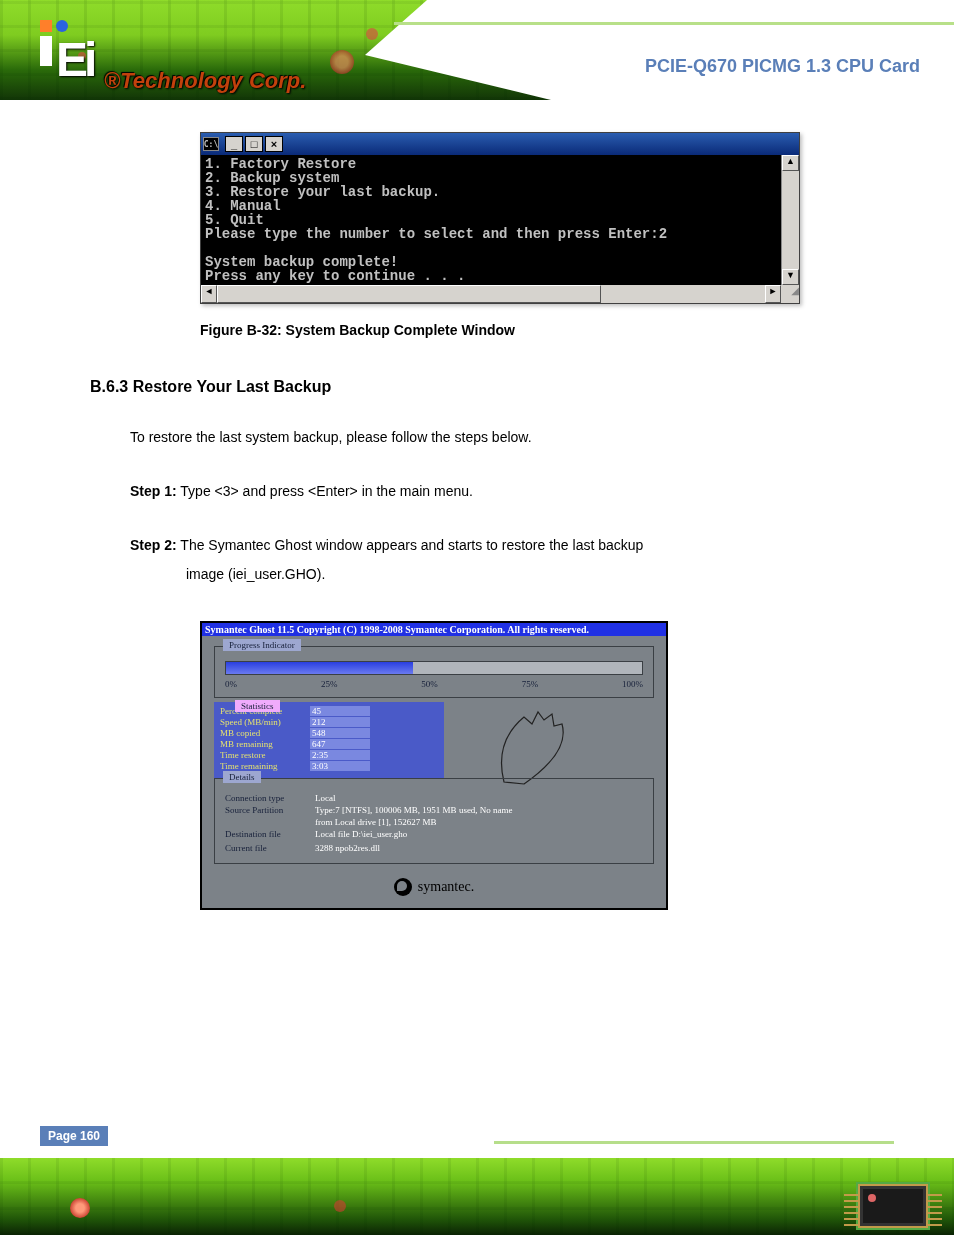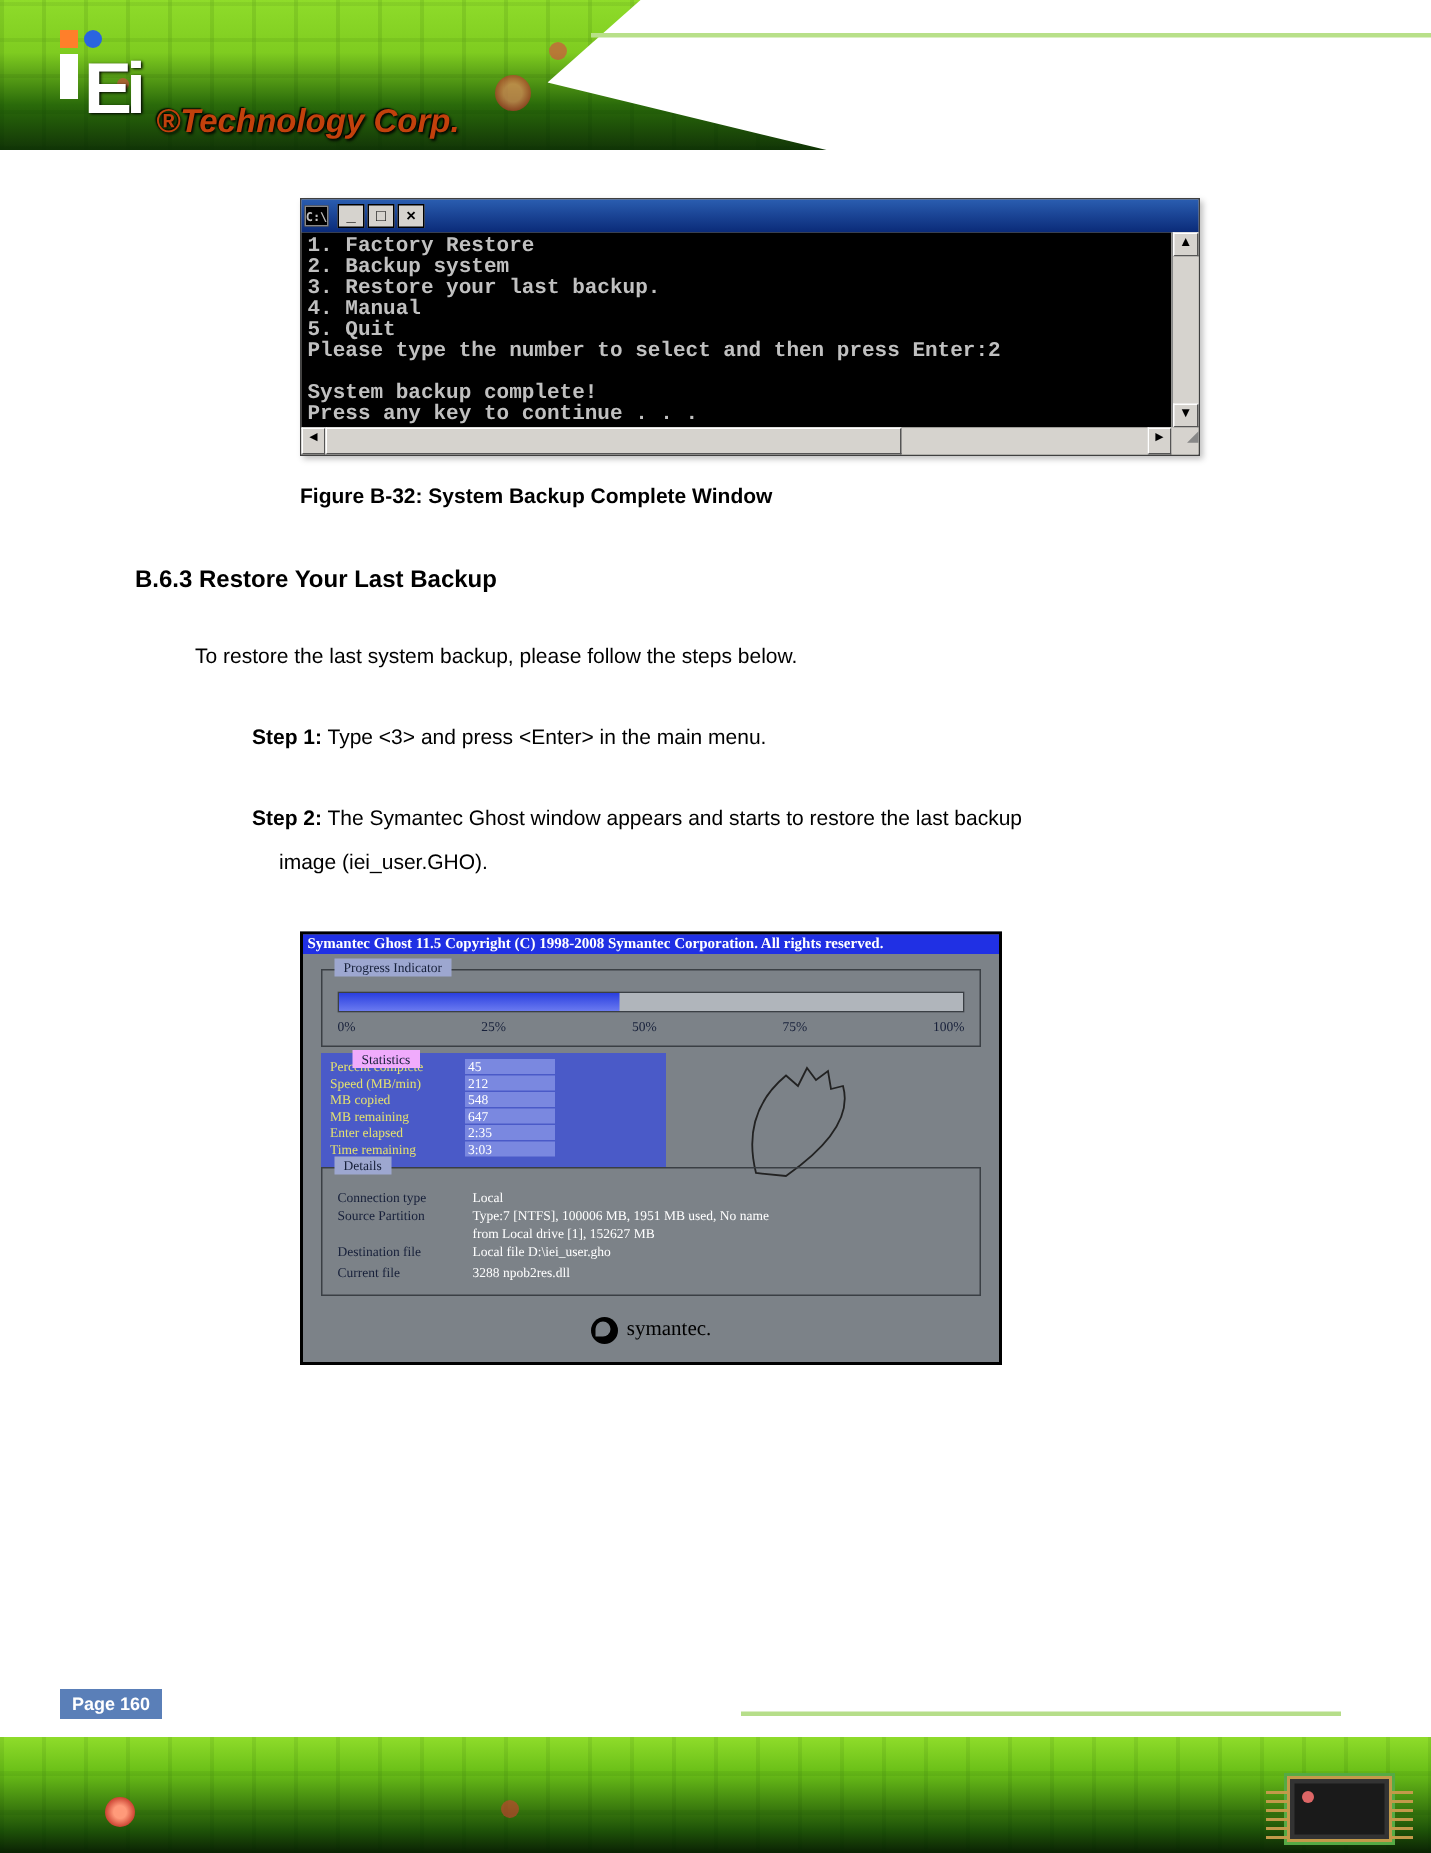--- a/index.html
+++ b/index.html
@@ -27,21 +27,21 @@
   .logo-tag { position:absolute; left:104px; top:68px; color:#c2410c; font:italic 900 22px Arial;
               text-shadow:1px 1px 2px #000, -1px -1px 1px #000; white-space:nowrap; }
   .product { position:absolute; right:34px; top:56px; color:#5a7fb8; font:700 18px Arial; }
 
   
   .content { width:954px; padding: 20px 40px 10px 200px; min-height:1000px; position:relative; }
   .figA-wrap { margin-left:0; }
   .figB-wrap { margin-left:0; margin-top:34px; }
   .caption { font:700 14px Arial; margin-top:18px; }
   .bodytext { font:400 14px/1.7 Arial; margin-top:30px; }
-  .step-label { font-weight:700;margin-left:38px; }
+  .step-label { font-weight:700; }
 
   
   .cmdwin { width:600px; border:1px solid #404040; background:#d6d3ce; box-shadow:2px 2px 4px rgba(0,0,0,.25); }
   .cmd-titlebar { height:22px; background:linear-gradient(#2a5db0,#0a2a78); display:flex; align-items:center; padding:0 2px; }
   .cmd-title-icon { width:16px; height:14px; background:#000; border:1px solid #888; margin-right:4px;
                     display:flex; align-items:center; justify-content:center; color:#c0c0c0; font:700 8px monospace;}
   .cmd-title { color:#fff; font:700 13px Tahoma,Arial; flex:1; }
   .winbtn { width:18px; height:16px; background:#d6d3ce; border:1px solid #000; margin-left:2px;
             font:700 11px Arial; text-align:center; line-height:14px; }
   .cmd-body-wrap { display:flex; }
@@ -128,20 +128,21 @@
         <div style="display:flex;gap:4px">
           <div style="width:12px;height:30px;background:#fff"></div>
           <div class="logo-e">Ei</div>
         </div>
       </div>
     </div>
   </div>
   <div class="logo-tag">
     <span>®</span><span>Technology Corp.</span>
   </div>
+  <div class="product">PCIE-Q670 PICMG 1.3 CPU Card</div>
 </div>
 
 <div class="content">
 
   <div class="figA-wrap">
     <div class="cmdwin">
       <div class="cmd-titlebar">
         <div class="cmd-title-icon">C:\</div>
         <div class="winbtn">_</div>
         <div class="winbtn">□</div>
@@ -223,21 +224,21 @@
                 </div>
                 <div class="stat-line">
                   <div class="stat-k">MB copied</div>
                   <div class="stat-v">548</div>
                 </div>
                 <div class="stat-line">
                   <div class="stat-k">MB remaining</div>
                   <div class="stat-v">647</div>
                 </div>
                 <div class="stat-line">
-                  <div class="stat-k">Enter elapsed</div>
+                  <div class="stat-k">Time restore</div>
                   <div class="stat-v">2:35</div>
                 </div>
                 <div class="stat-line">
                   <div class="stat-k">Time remaining</div>
                   <div class="stat-v">3:03</div>
                 </div>
               </div>
           </div>
           <div class="ghost-doodle">
             <svg width="110" height="90" viewBox="0 0 110 90">

